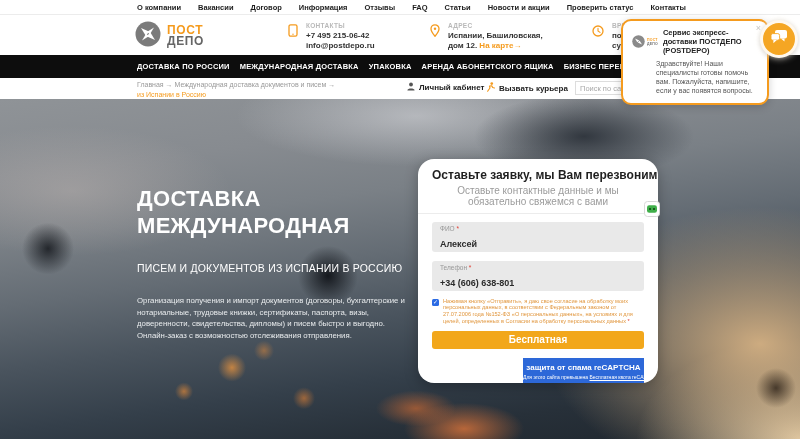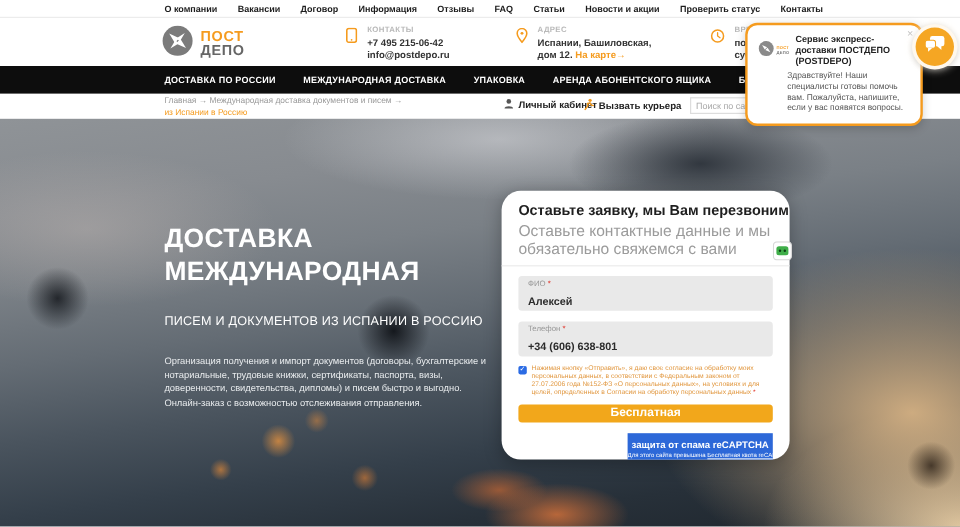--- a/index.html
+++ b/index.html
@@ -22,31 +22,31 @@
   .hblock .hicon { margin-top: 1px; }
   .hblock .hlabel { font-size: 6.5px; color: #b9b9b9; font-weight: 700; letter-spacing: .3px; margin-bottom: 2px; }
   .hblock .hline { font-size: 8px; font-weight: 700; color: #333; line-height: 10px; white-space: nowrap; }
   .hblock .maplink { color: #F59B1E; cursor: pointer; }
   .hb-contacts { left: 288px; }
   .hb-address  { left: 430px; }
   .hb-hours    { left: 592px; }
 
   
   .mainmenu { position: absolute; top: 55px; left: 0; right: 0; height: 23px; background: #0D0D0D;
-    display: flex; align-items: center; padding-left: 137px; gap: 23px; z-index: 1; }
+    display: flex; align-items: center; padding-left: 137px; gap: 10px; z-index: 1; }
   .mainmenu span { color: #fff; font-size: 7.5px; font-weight: 700; letter-spacing: .2px; white-space: nowrap; cursor: pointer; }
 
   
   .subbar { position: absolute; top: 78px; left: 0; right: 0; height: 21px; background: #fff; }
   .bc { position: absolute; left: 137px; top: 2px; font-size: 7px; line-height: 9.5px; }
   .bc .b1 { color: #999; cursor: pointer; }
   .bc .b2 { color: #F59B1E; }
   .util { position: absolute; top: 4px; display: flex; align-items: center; gap: 4px;
     font-size: 8px; font-weight: 700; color: #222; cursor: pointer; }
-  .u-account { left: 420px; }
+  .u-account { left: 407px; }
   .u-courier { left: 486px; }
   .searchbox { position: absolute; left: 575px; top: 3px; width: 93px; height: 14px;
     border: 1px solid #ddd; background: #fff; display: flex; align-items: center; padding: 0 3px 0 4px; }
   .searchbox input { border: none; outline: none; flex: 1; width: 70px; font-size: 7.5px;
     color: #444; font-family: "Liberation Sans", sans-serif; }
   .searchbox input::placeholder { color: #a9a9a9; }
 
   
   .hero { position: absolute; top: 99px; left: 0; right: 0; bottom: 0;
     background:
@@ -72,21 +72,21 @@
   .hero-sub { position: absolute; left: 137px; top: 163px; color: #fff;
     font-size: 10.5px; font-weight: 400; letter-spacing: .2px; }
   .hero-desc { position: absolute; left: 137px; top: 196px; width: 276px;
     color: #e9ecee; font-size: 7.8px; line-height: 11.5px; }
 
   
   .panel { position: absolute; left: 418px; top: 159px; width: 240px; height: 224px;
     background: #fff; border-radius: 16px; box-shadow: 0 3px 14px rgba(0,0,0,.28);
     padding: 10px 14px 0; z-index: 2; display: flex; flex-direction: column; }
   .p-title { font-size: 12px; font-weight: 700; color: #1f1f1f; text-align: center; white-space: nowrap; line-height: 13px; }
-  .p-sub { font-size: 13px; color: #9b9b9b; text-align: left; margin-top: 3px; }
+  .p-sub { font-size: 10px; color: #9b9b9b; text-align: center; margin-top: 3px; }
   .p-div { border-top: 1px solid #ececec; margin: 6px -14px 0; }
   .field { margin-top: 8px; background: #e9e9e9; border-radius: 3px; height: 38px; padding: 3px 8px 0; }
   .field + .field { margin-top: 9px; }
   .f-label { font-size: 6.5px; color: #979797; line-height: 8px; }
   .f-label .star { color: #e03a2f; }
   .field input { width: 100%; border: none; outline: none; background: transparent;
     font-size: 9px; font-weight: 700; color: #2b2b2b; font-family: "Liberation Sans", sans-serif; }
   .consent { margin-top: 7px; display: flex; gap: 4px; }
   .cbox { width: 7px; height: 7px; min-width: 7px; background: #2B6BE4; border-radius: 1.5px;
     color: #fff; font-size: 6px; line-height: 7px; text-align: center; margin-top: 1px; cursor: pointer; }

